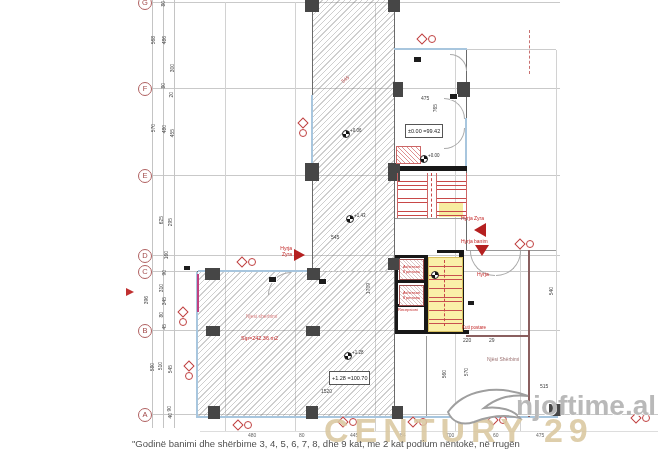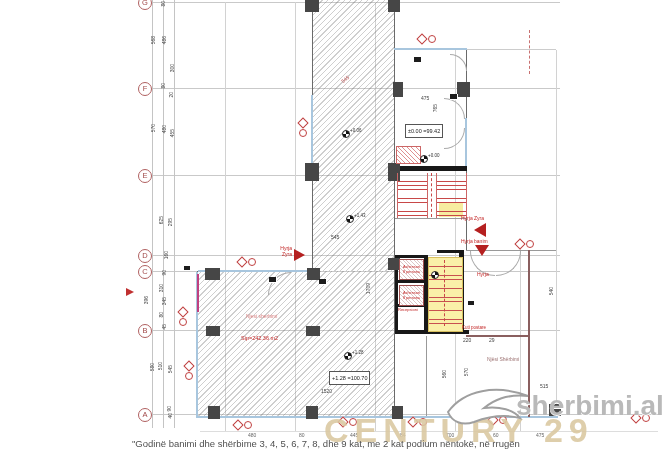--- a/index.html
+++ b/index.html
@@ -282,17 +282,17 @@
       <i class="c"></i>
     </div>
   <div class="pair v" style="left:299px;top:119px">
       <i class="d"></i>
       <i class="c"></i>
     </div>
 
   <svg id="bird" width="86" height="46" viewBox="0 0 86 46">
     <path d="M4 30 C 20 8, 52 2, 84 14 C 62 12, 50 18, 40 26 C 56 24, 70 28, 76 36 C 60 32, 46 34, 30 40 C 18 44, 8 40, 4 30 Z" fill="#ffffff" stroke="#9f9f9f" stroke-width="2"></path>
   </svg>
-  <div id="wm-site">sherbimi.al</div>
+  <div id="wm-site">njoftime.al</div>
   <div id="wm-century">CENTURY 29</div>
   <div id="caption">"Godinë banimi dhe shërbime 3, 4, 5, 6, 7, 8, dhe 9 kat, me 2 kat podium nëntokë, në rrugën</div>
 
 </div>
 
 </body></html>

